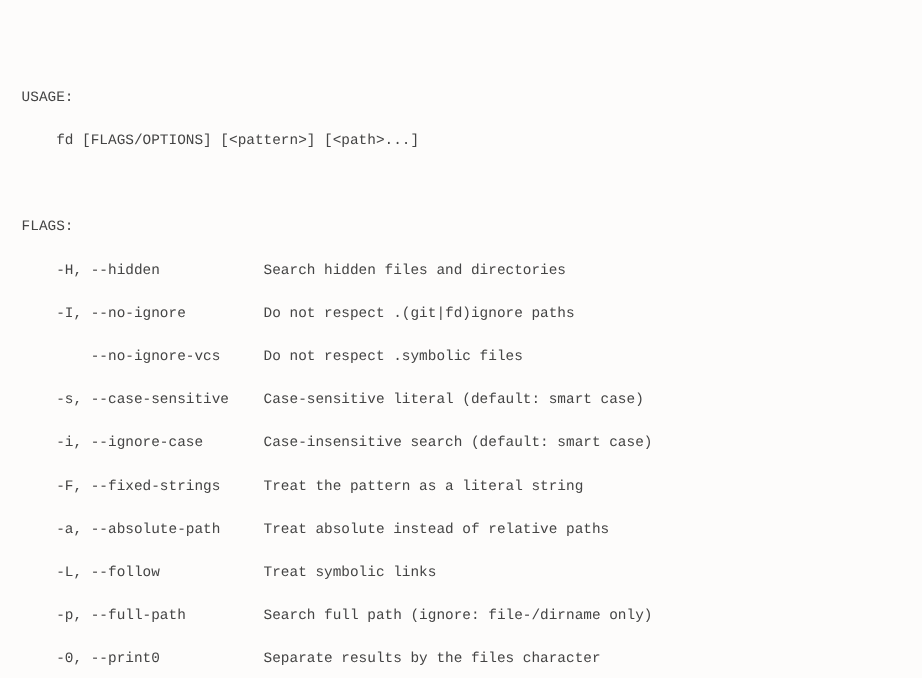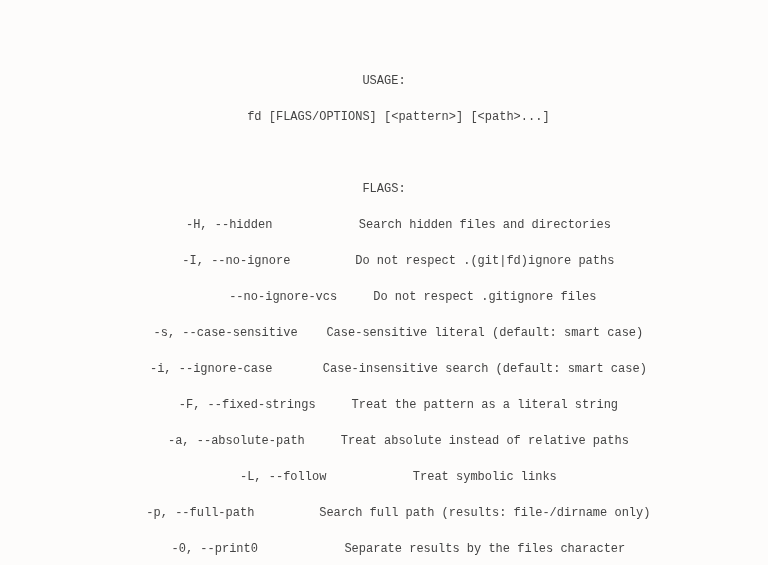--- a/index.html
+++ b/index.html
@@ -1,15 +1,15 @@
 <!DOCTYPE html>
 <html><head>
   <meta charset="utf-8">
   <style>
-    * { margin: 0; padding: 0; box-sizing: border-box; text-align: center; }
+    * { margin: 0; padding: 0; box-sizing: border-box; }
     body {
       font-family: "Courier New", Courier, monospace;
       font-size: 12px;
       line-height: 1.5;
       color: #444;
       background: #fdfcfb;
       padding: 18px;
       white-space: pre;
       width: 768px;
     }
@@ -18,27 +18,27 @@
 </head>
 <body>
 
 
 <div>USAGE:</div>
 <div>    fd [FLAGS/OPTIONS] [&lt;pattern&gt;] [&lt;path&gt;...]</div>
 <div class="blank-line"></div>
 <div>FLAGS:</div>
 <div><span>    -H, --hidden         </span><span>   Search hidden files and directories</span></div>
 <div><span>    -I, --no-ignore      </span><span>   Do not respect .(git|fd)ignore paths</span></div>
-<div><span>        --no-ignore-vcs  </span><span>   Do not respect .gitignore files</span></div>
+<div><span>        --no-ignore-vcs  </span><span>   Do not respect .symbolic files</span></div>
 <div><span>    -s, --case-sensitive </span><span>   Case-sensitive literal (default: smart case)</span></div>
 <div><span>    -i, --ignore-case    </span><span>   Case-insensitive search (default: smart case)</span></div>
 <div><span>    -F, --fixed-strings  </span><span>   Treat the pattern as a literal string</span></div>
 <div><span>    -a, --absolute-path  </span><span>   Treat absolute instead of relative paths</span></div>
 <div><span>    -L, --follow         </span><span>   Treat symbolic links</span></div>
-<div><span>    -p, --full-path      </span><span>   Search full path (results: file-/dirname only)</span></div>
+<div><span>    -p, --full-path      </span><span>   Search full path (ignore: file-/dirname only)</span></div>
 <div><span>    -0, --print0         </span><span>   Separate results by the files character</span></div>
 
 
 
 
 
 
 
 
 

